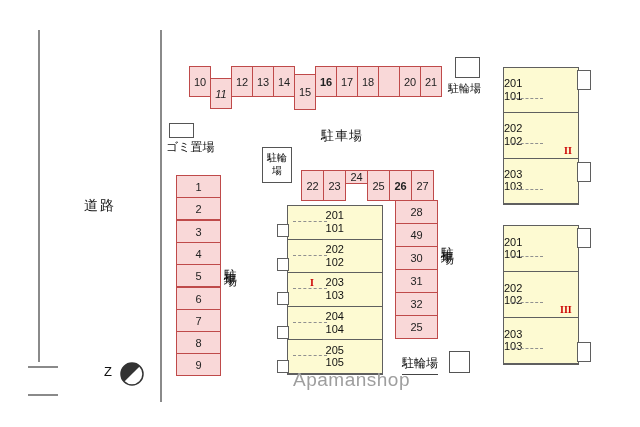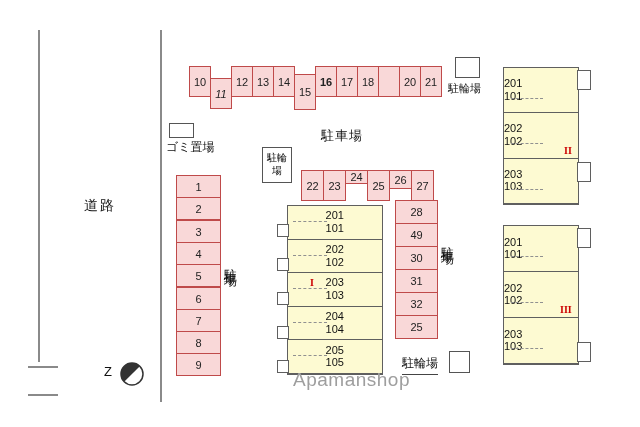--- a/index.html
+++ b/index.html
@@ -71,21 +71,21 @@
       <div class="stall" style="left: 168px; top: 0px; width: 22px; height: 31px;">18</div>
       <div class="stall" style="left: 189px; top: 0px; width: 22px; height: 31px; padding-left: 37px;">19</div>
       <div class="stall" style="left: 210px; top: 0px; width: 22px; height: 31px;">20</div>
       <div class="stall" style="left: 231px; top: 0px; width: 22px; height: 31px;">21</div>
     </div>
   <div class="group" style="left:301px;top:170px">
       <div class="stall" style="left: 0px; top: 0px; width: 23px; height: 31px;">22</div>
       <div class="stall" style="left: 22px; top: 0px; width: 23px; height: 31px;">23</div>
       <div class="stall" style="left: 44px; top: 0px; width: 23px; height: 14px;">24</div>
       <div class="stall" style="left: 66px; top: 0px; width: 23px; height: 31px;">25</div>
-      <div class="stall" style="left: 88px; top: 0px; width: 23px; height: 19px;">26</div>
+      <div class="stall" style="left: 88px; top: 0px; width: 23px; height: 31px; font-weight: bold;">26</div>
       <div class="stall" style="left: 110px; top: 0px; width: 23px; height: 31px;">27</div>
     </div>
   <div class="group" style="left:176px;top:175px">
       <div class="stall" style="left: 0px; top: 0px; width: 45px; height: 23px;">1</div>
       <div class="stall" style="left: 0px; top: 22px; width: 45px; height: 23px;">2</div>
       <div class="stall" style="left: 0px; top: 45px; width: 45px; height: 23px;">3</div>
       <div class="stall" style="left: 0px; top: 67px; width: 45px; height: 23px;">4</div>
       <div class="stall" style="left: 0px; top: 89px; width: 45px; height: 23px;">5</div>
       <div class="stall" style="left: 0px; top: 112px; width: 45px; height: 23px;">6</div>
       <div class="stall" style="left: 0px; top: 134px; width: 45px; height: 23px;">7</div>

